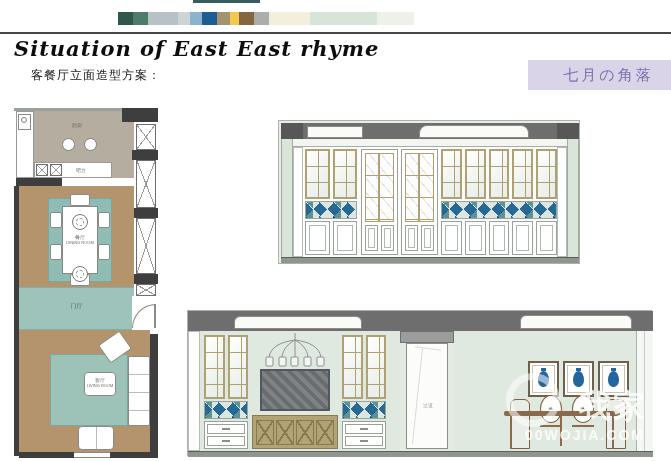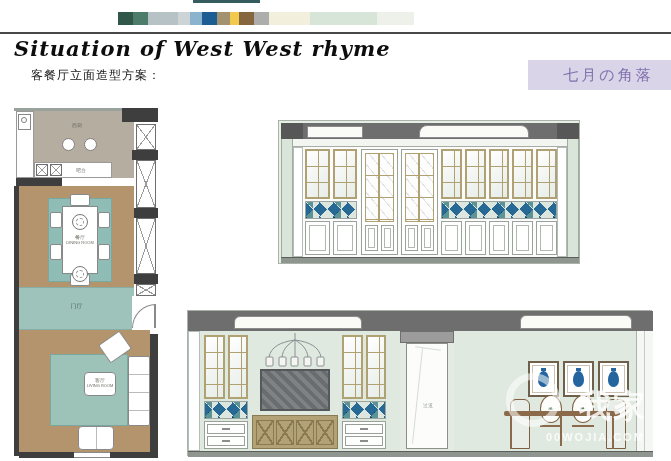--- a/index.html
+++ b/index.html
@@ -94,21 +94,21 @@
       <div style="width: 15px; background: rgb(28, 93, 147);"></div>
       <div style="width: 13px; background: rgb(163, 146, 111);"></div>
       <div style="width: 9px; background: rgb(242, 201, 76);"></div>
       <div style="width: 15px; background: rgb(133, 102, 63);"></div>
       <div style="width: 15px; background: rgb(173, 173, 171);"></div>
       <div style="width: 41px; background: rgb(242, 239, 220);"></div>
       <div style="width: 67px; background: rgb(214, 229, 216);"></div>
       <div style="width: 37px; background: rgb(238, 241, 234);"></div>
     </div>
   <div class="abs rule" style="left:0;top:32px;width:671px;height:2px;"></div>
-  <div class="abs script" style="left:14px;top:36px;">Situation of West West rhyme</div>
+  <div class="abs script" style="left:14px;top:36px;">Situation of East East rhyme</div>
   <div class="abs badge" style="left:528px;top:60px;width:161px;height:30px;">七月の角落</div>
   <div class="abs section-label" style="left:31px;top:67px;">客餐厅立面造型方案：</div>
 
   <div class="abs" style="left:14px;top:108px;width:144px;height:350px;">
 
     <div class="abs" style="left:0;top:0;width:120px;height:3px;background:#9aa29e;"></div>
     <div class="abs" style="left:2px;top:3px;width:118px;height:67px;background:#b5ad9f;"></div>
     <div class="abs" style="left:2px;top:3px;width:18px;height:67px;background:#fff;border:1px solid #999;"></div>
     <div class="abs" style="left:4px;top:6px;width:13px;height:16px;background:#fff;border:1px solid #888;"></div>
     <div class="abs circle" style="left:7px;top:9px;width:6px;height:6px;"></div>
@@ -315,16 +315,16 @@
       <div class="woodbar" style="width:22px;height:2px;margin:2px 0 0 0;"></div>
     </div>
     <div class="abs woodbar" style="left:316px;top:100px;width:116px;height:5px;border-radius:2px;"></div>
     <div class="abs woodbar" style="left:322px;top:105px;width:2px;height:33px;"></div>
     <div class="abs woodbar" style="left:372px;top:105px;width:2px;height:30px;"></div>
     <div class="abs woodbar" style="left:424px;top:105px;width:2px;height:33px;"></div>
     <div class="abs floorline" style="left:0;top:140px;width:465px;height:6px;"></div>
 
     <div class="abs wm-ring" style="left:318px;top:62px;width:54px;height:54px;"></div>
     <div class="abs wm" style="right:4px;bottom:26px;font-size:32px;letter-spacing:2px;">我家</div>
-    <div class="abs wm" style="right:6px;bottom:12px;font-size:11px;letter-spacing:2px;">00WOJIA.COM</div>
+    <div class="abs wm" style="right:6px;bottom:12px;font-size:14px;letter-spacing:2px;">00WOJIA.COM</div>
   </div>
 
 </div>
 
 </body></html>

